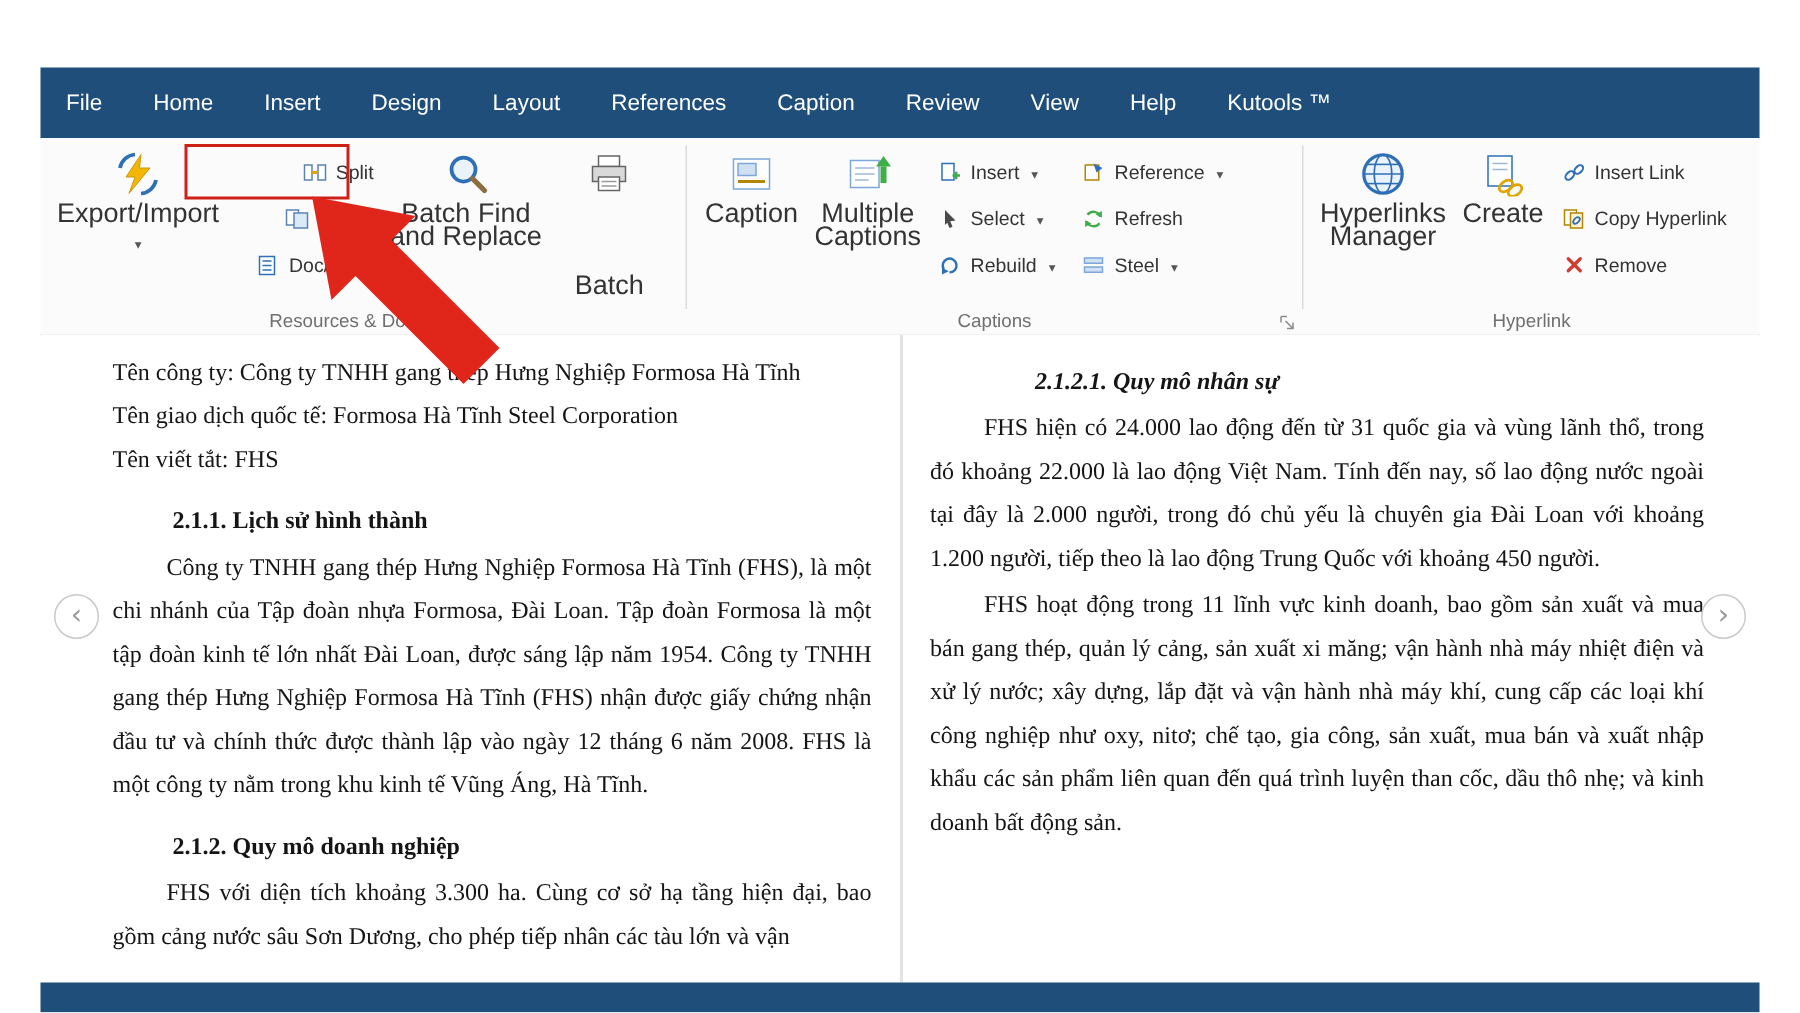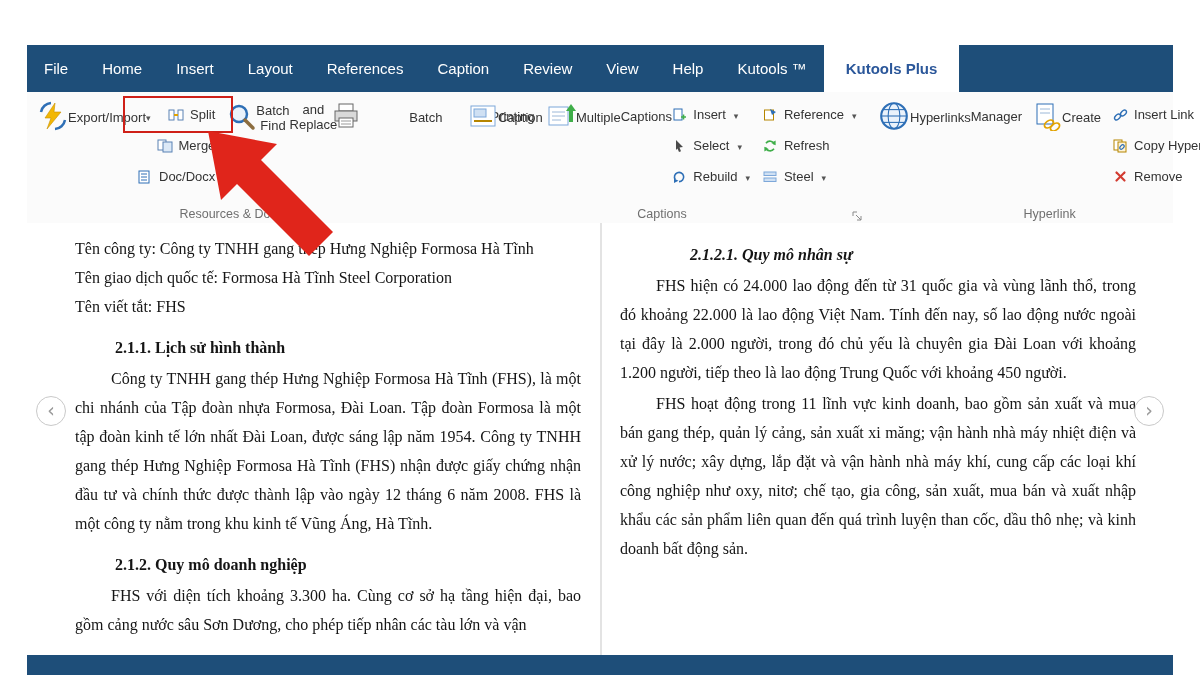--- a/index.html
+++ b/index.html
@@ -11,21 +11,21 @@
   .tabbar{position:absolute;top:0;left:0;right:0;height:47px;background:#1e4e79;
           display:flex;align-items:stretch;color:#fff;font-size:15px;}
   .tab{display:flex;align-items:center;padding:0 17px;white-space:nowrap;cursor:pointer;}
   .tab.active{background:#ffffff;color:#2b579a;font-weight:bold;padding:0 22px;}
 
   
   .ribbon{position:absolute;top:47px;left:0;right:0;height:131px;background:#fbfbfb;
           border-bottom:1px solid #cfcfcf;display:flex;align-items:stretch;}
   .rgroup{position:relative;display:flex;align-items:flex-start;padding:5px 4px 18px 6px;}
   .vsep{width:1px;background:#dcdcdc;margin:5px 0 17px;}
-  .bigbtn{display:flex;flex-direction:row;align-items:center;font-size:13px;color:#333;
+  .bigbtn{display:flex;flex-direction:column;align-items:center;font-size:18px;color:#333;
           padding:3px 5px 0;min-width:72px;cursor:pointer;text-align:center;}
   .bigbtn .bicon{height:32px;display:flex;align-items:center;justify-content:center;}
   .blabel{margin-top:3px;line-height:15px;}
   .caret::after{content:"▾";font-size:9px;color:#555;line-height:10px;}
   .smallstack{display:flex;flex-direction:column;margin-top:2px;}
   .smallbtn{display:flex;align-items:center;gap:6px;height:31px;font-size:13px;color:#333;
             padding:0 6px;cursor:pointer;white-space:nowrap;}
   .smallbtn .sicon{width:16px;height:15px;display:flex;align-items:center;justify-content:center;flex:none;}
   .mcaret::after{content:"▾";font-size:9px;color:#555;margin-left:2px;}
   .glabel{position:absolute;bottom:2px;left:0;right:0;text-align:center;font-size:12.5px;
@@ -59,28 +59,28 @@
 </head>
 <body>
 
 <div class="page">
   <div class="window">
 
     <div class="tabbar">
       <div class="tab">File</div>
       <div class="tab">Home</div>
       <div class="tab">Insert</div>
+      <div class="tab">Design</div>
       <div class="tab">Layout</div>
       <div class="tab">References</div>
       <div class="tab">Caption</div>
       <div class="tab">Review</div>
       <div class="tab">View</div>
       <div class="tab">Help</div>
       <div class="tab">Kutools ™</div>
-      <div class="tab active">Kutools Plus</div>
     </div>
 
     <div class="ribbon">
 
       <div class="rgroup" style="width:420px;">
         <div class="bigbtn" style="min-width:88px;">
           <span class="bicon">
             <svg width="30" height="30" viewBox="0 0 30 30">
               <path d="M3 11 A11 11 0 0 1 13 2" fill="none" stroke="#2e6fb6" stroke-width="2.5"></path>
               <path d="M27 19 A11 11 0 0 1 17 28" fill="none" stroke="#2e6fb6" stroke-width="2.5"></path>

